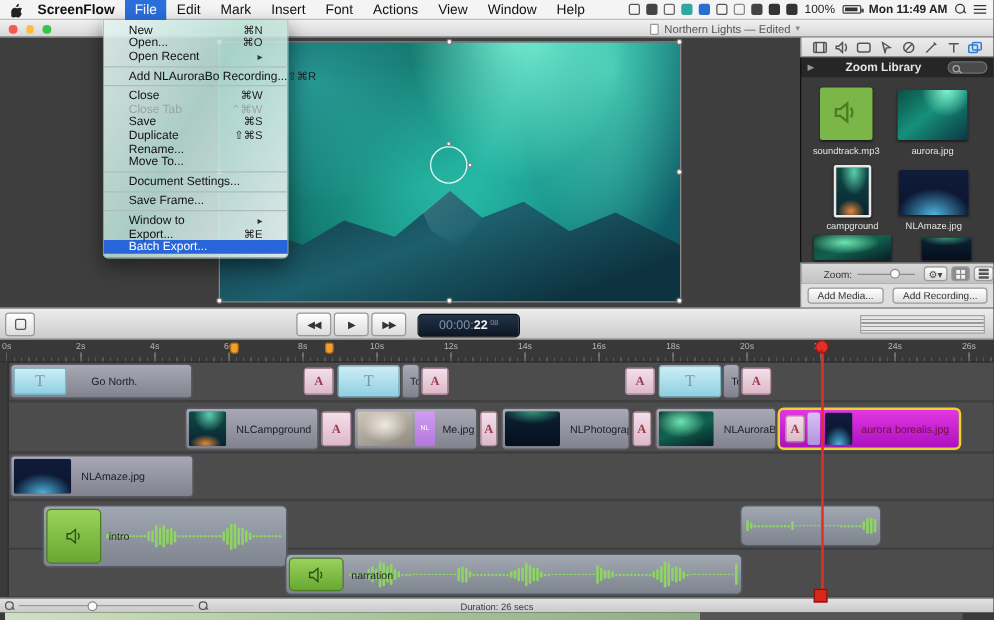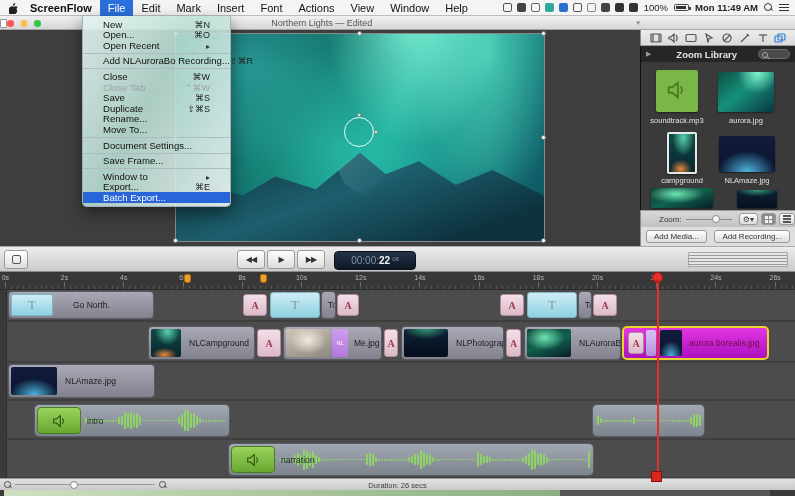--- a/index.html
+++ b/index.html
@@ -25,21 +25,21 @@
   .mag:before{content:"";position:absolute;left:0;top:0;width:6px;height:6px;border:1.3px solid #333;border-radius:50%;}
   .mag:after{content:"";position:absolute;left:6px;top:6px;width:3.4px;height:1.4px;background:#333;transform:rotate(45deg);}
   .cc-lines{width:10px;height:8px;display:flex;flex-direction:column;justify-content:space-between;}
   .cc-lines i{height:1.4px;background:#333;display:block;}
 
   
   .titlebar{position:absolute;left:0;top:16px;width:795px;height:14px;
     background:linear-gradient(#f1f1f1,#d7d7d7);border-bottom:1px solid #a6a6a6;z-index:5;}
   .lights{position:absolute;left:7px;top:4px;display:flex;gap:7px;}
   .light{width:6.5px;height:6.5px;border-radius:50%;}
-  .title{position:absolute;left:0;right:155px;top:0;height:14px;display:flex;align-items:center;justify-content:space-between;gap:4px;
+  .title{position:absolute;left:0;right:155px;top:0;height:14px;display:flex;align-items:center;justify-content:flex-end;gap:4px;
     font-size:9px;color:#555;}
   .doc-ic{width:7px;height:9px;border:1px solid #999;background:#fff;border-radius:1px;}
   .chev{font-size:7px;color:#888;}
 
   
   .canvas{position:absolute;left:0;top:30px;width:640px;height:216px;background:#3e3e3e;}
   .preview{position:absolute;left:175px;top:33px;width:370px;height:209px;
     background:
       radial-gradient(ellipse 150px 220px at 65% -10%,rgba(140,255,225,.85),rgba(140,255,225,0) 60%),
       radial-gradient(ellipse 120px 260px at 85% 10%,rgba(90,230,200,.7),rgba(90,230,200,0) 60%),
@@ -54,21 +54,21 @@
     background:linear-gradient(150deg,rgba(150,230,235,.9),rgba(150,230,235,0) 55%);
     clip-path:polygon(44% 34%,50% 18%,57% 38%,52% 60%,46% 48%);}
   .handle{position:absolute;width:5px;height:5px;border-radius:50%;background:#fff;border:1px solid #777;transform:translate(-3px,-3px);}
   .ctr-circle{position:absolute;left:168px;top:83px;width:30px;height:30px;border:1.4px solid rgba(255,255,255,.9);border-radius:50%;}
   .ctr-dot{position:absolute;width:4px;height:4px;border-radius:50%;background:#fff;border:1px solid #888;}
 
   
   .file-menu{position:absolute;left:82px;top:16px;width:149px;z-index:70;padding:3px 0;
     background:linear-gradient(120deg,rgba(228,242,240,.92) 0%,rgba(186,224,214,.88) 45%,rgba(238,242,243,.92) 100%);
     border:1px solid #9fb3b6;border-top:none;border-radius:0 0 5px 5px;box-shadow:0 6px 16px rgba(0,0,0,.45);}
-  .fm-item{height:10.6px;display:flex;align-items:flex-end;padding:0 20px;font-size:9.6px;color:#111;}
+  .fm-item{height:10.6px;display:flex;align-items:center;padding:0 20px;font-size:9.6px;color:#111;}
   .fm-item .fm-label{white-space:nowrap;}
   .fm-item .fm-sc{margin-left:auto;color:#222;font-size:9px;}
   .fm-item .fm-sub{margin-left:auto;font-size:8px;color:#333;}
   .fm-item.dis{color:#9aa3a6;}
   .fm-item.dis .fm-sc{color:#9aa3a6;}
   .fm-item.hl{background:#2765d8;color:#fff;}
   .fm-sep{height:1px;background:#aebcbe;margin:2px 0;}
 
   
   .panel-toolbar{position:absolute;left:640px;top:30px;width:155px;height:16px;background:linear-gradient(#ececec,#dadada);
@@ -450,21 +450,21 @@
         <div class="thumb th-violet" style="width: 10px;"></div>
         <div class="thumb th-amaze" style="width: 22px;"></div>
         <div class="sel-label">aurora borealis.jpg</div>
       </div>
       <div class="sep" style="top: 109px;"></div>
       <div class="clip-body" style="left: 8px; top: 74px; width: 147px; height: 34px;">
         <div class="thumb th-amaze" style="width: 46px;"></div>
         <div class="clip-label" style="margin-left: 6px;">NLAmaze.jpg</div>
       </div>
       <div class="sep" style="top: 148px;"></div>
-      <div class="audio-body" style="left: 34px; top: 114px; width: 196px; height: 33px;">
+      <div class="audio-body" style="left: 34px; top: 114px; width: 196px; height: 50px;">
         <div class="spk">
           <svg viewBox="0 0 24 24">
             <path d="M4 9v6h4l6 5V4L8 9z"></path>
             <path d="M17 8c2 2 2 6 0 8"></path>
           </svg>
         </div>
         <div class="audio-label">intro</div>
         <div class="wf">
           <i style="height: 4.4px;"></i>
           <i style="height: 2px;"></i>

